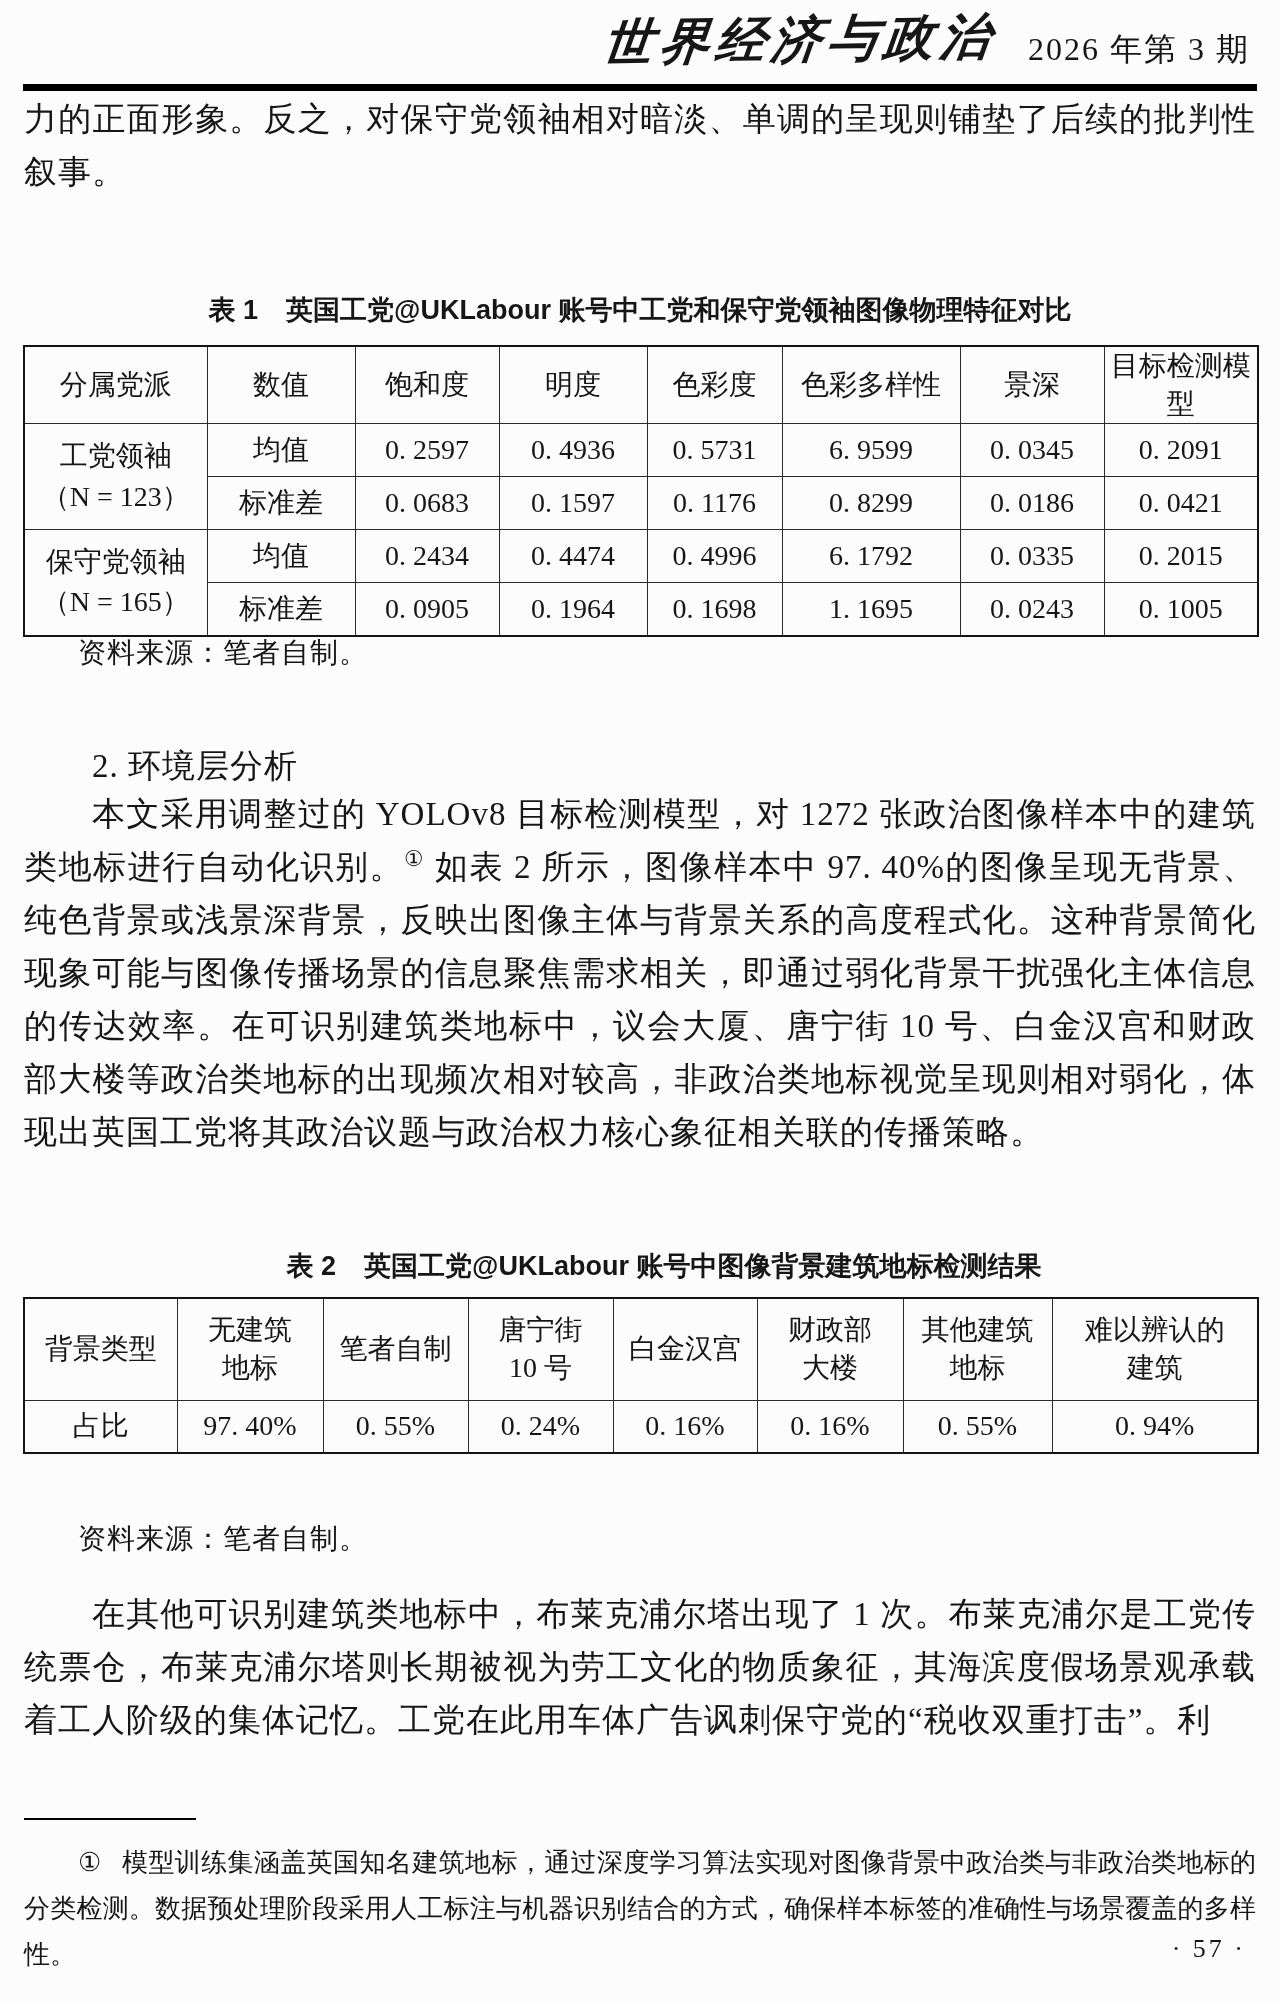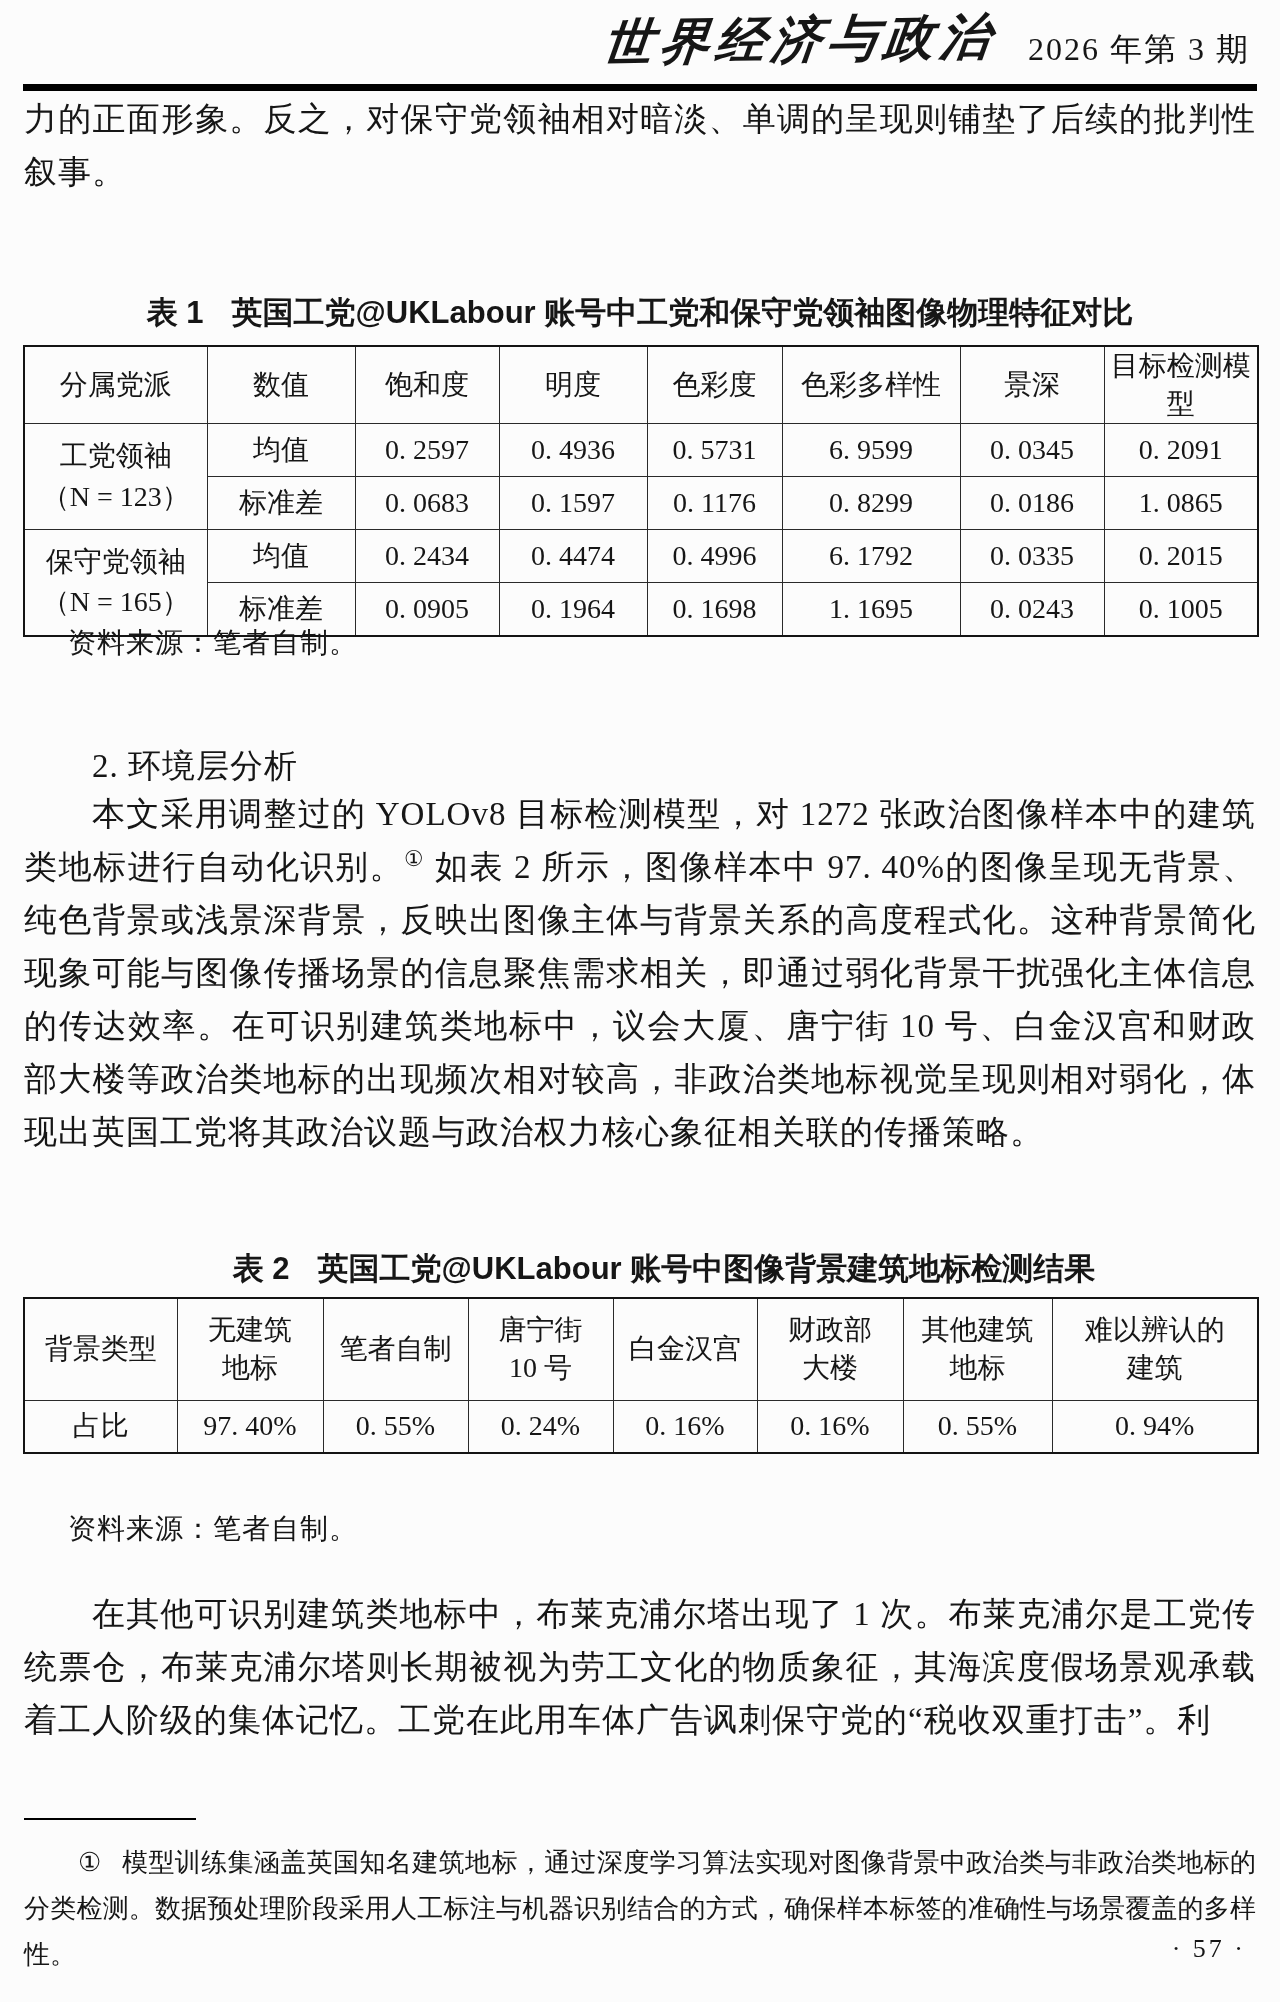--- a/index.html
+++ b/index.html
@@ -56,21 +56,21 @@
   #p2 { top: 788px; }
   #p3 { top: 1588px; }
   sup.ref { font-size: 0.66em; vertical-align: super; line-height: 0; }
   
   .tcap {
     position: absolute;
     left: 0; width: 100%;
     text-align: center;
     font-family: "Liberation Sans", "DejaVu Sans", sans-serif;
     font-weight: 700;
-    font-size: 31px;
+    font-size: 27px;
     margin: 0;
   }
   #t1cap { top: 292px; }
   #t2cap { top: 1248px; padding-left: 24px; }
   .tcap .ttl { margin-left: 28px; }
   
   table.datatable {
     position: absolute;
     left: 23px;
     width: 1234px;
@@ -92,21 +92,21 @@
   #table1 tr.data  { height: 53px; }
   #table2 tr.head  { height: 102px; }
   #table2 tr.data  { height: 53px; }
   .pre { white-space: pre-line; }
   .grp div { line-height: 1.45; }
   
   .source {
     position: absolute;
     left: 66px;
     font-size: 28px;
-    margin: 2px;
+    margin: 12px;
     letter-spacing: 1px;
   }
   #src1 { top: 622px; }
   #src2 { top: 1508px; }
   
   .fnrule {
     position: absolute;
     left: 24px; top: 1818px;
     width: 172px; height: 2px;
     background: #000;
@@ -183,21 +183,21 @@
       <td>0. 0345</td>
       <td>0. 2091</td>
     </tr>
     <tr class="data">
       <td>标准差</td>
       <td>0. 0683</td>
       <td>0. 1597</td>
       <td>0. 1176</td>
       <td>0. 8299</td>
       <td>0. 0186</td>
-      <td>1. 0865</td>
+      <td>0. 0421</td>
     </tr>
     <tr class="data">
       <td rowspan="2" class="grp">
         <div>保守党领袖</div>
         <div>（N = 165）</div>
       </td>
       <td>均值</td>
       <td>0. 2434</td>
       <td>0. 4474</td>
       <td>0. 4996</td>

